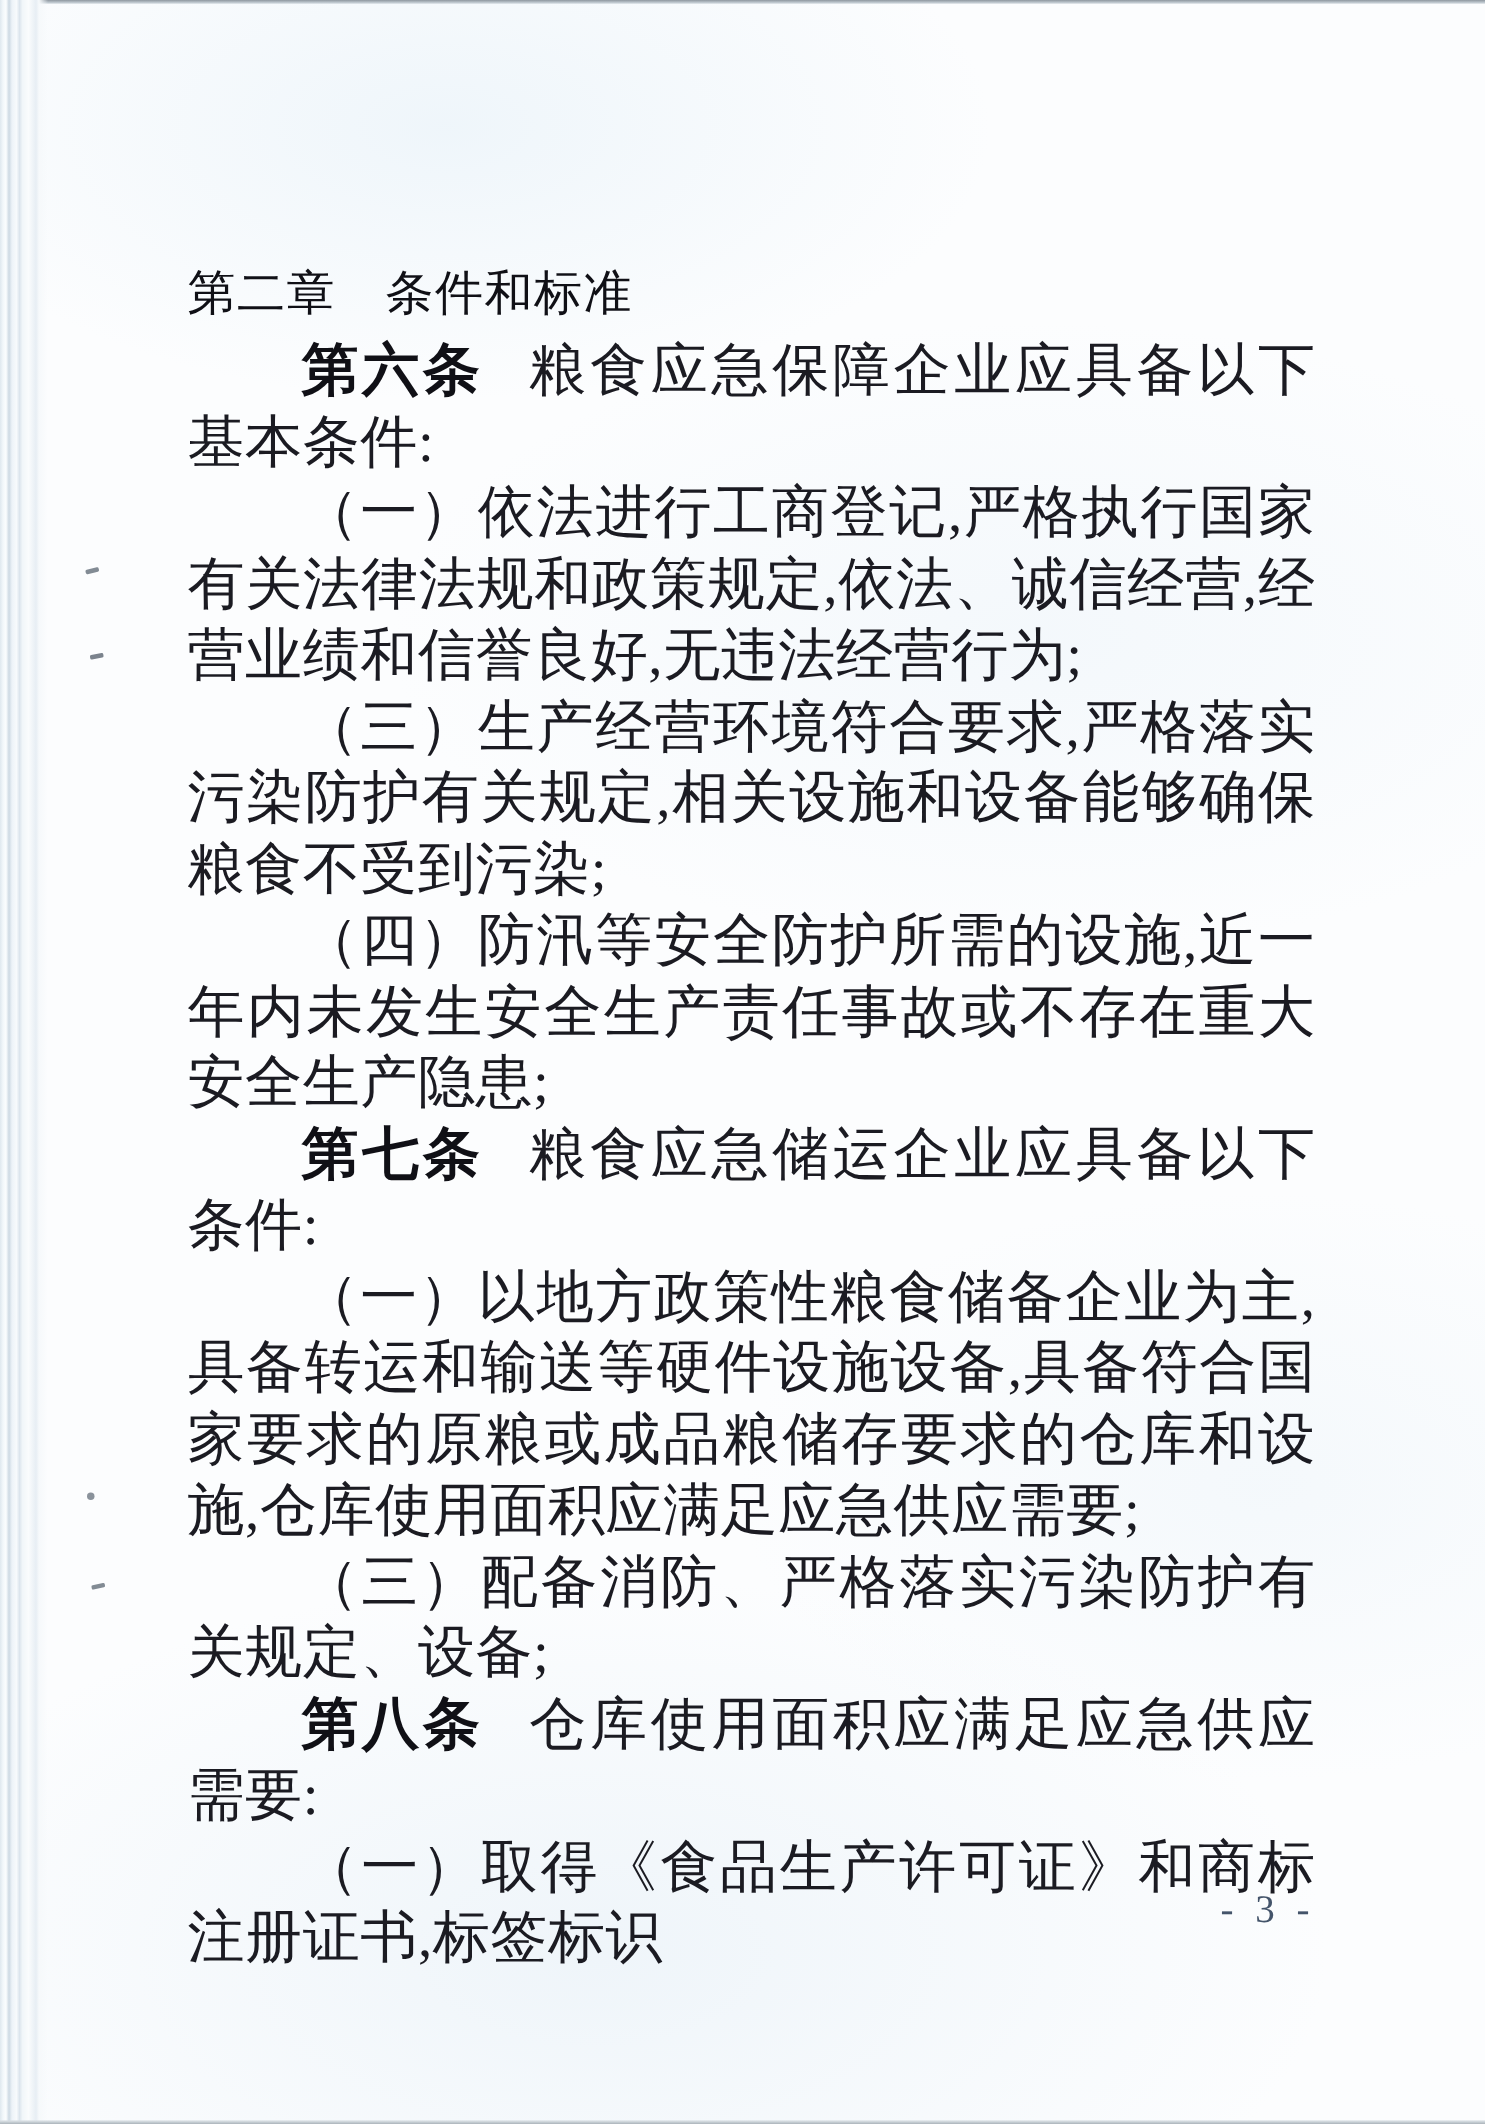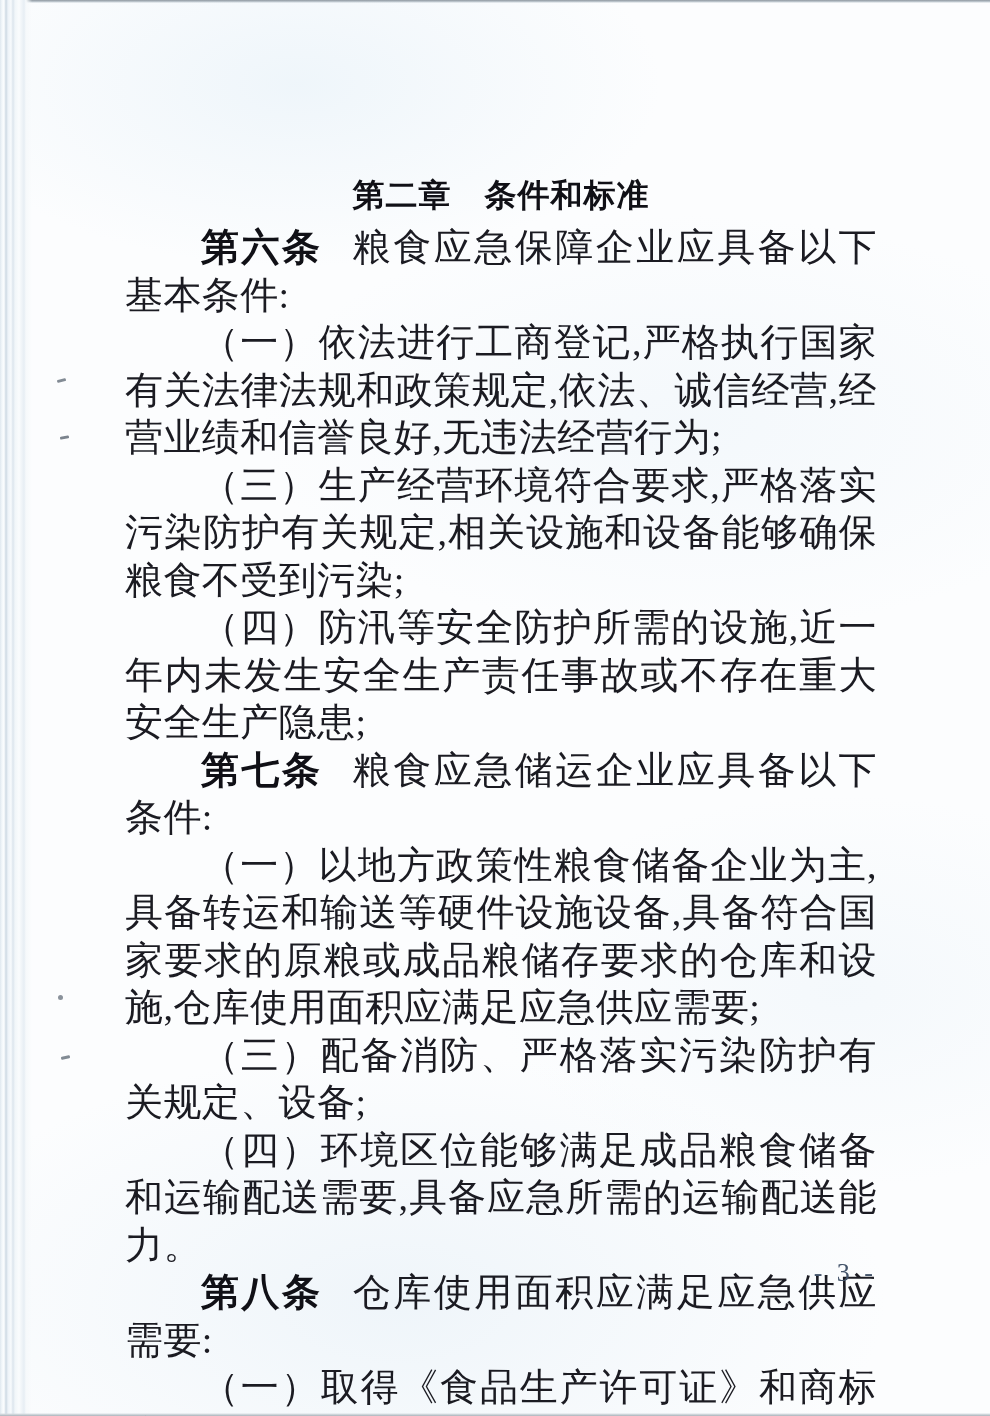--- a/index.html
+++ b/index.html
@@ -39,23 +39,22 @@
   .mark-1{left:57px;top:379px;width:9px;height:3px;transform:rotate(-14deg);opacity:.75;}
   .mark-2{left:60px;top:436px;width:9px;height:3px;transform:rotate(-10deg);opacity:.8;}
   .mark-3{left:58px;top:995px;width:5px;height:5px;border-radius:50%;opacity:.7;}
   .mark-4{left:61px;top:1056px;width:9px;height:3px;transform:rotate(-12deg);opacity:.75;}
   
   .content{
     position:absolute;left:125px;top:177px;width:752px;
   }
   .chapter-title{
     margin:0 0 11px 0;
-    text-align:center;
     font-family:"Liberation Sans","DejaVu Sans",sans-serif;
-    font-weight:700;
+    font-weight:400;
     font-size:32px;
     line-height:36px;
     color:#101016;
     letter-spacing:1px;
   }
   .para{
     margin:0;
     font-size:38px;
     line-height:47.5px;
     text-align:justify;
@@ -94,19 +93,18 @@
   <div class="content">
     <h1 class="chapter-title">第二章　条件和标准</h1>
 
     <p class="para"><span class="lead">第六条</span><span>粮食应急保障企业应具备以下基本条件:</span></p>
     <p class="para"><span class="lead"></span><span>（一）依法进行工商登记,严格执行国家有关法律法规和政策规定,依法、诚信经营,经营业绩和信誉良好,无违法经营行为;</span></p>
     <p class="para"><span class="lead"></span><span>（三）生产经营环境符合要求,严格落实污染防护有关规定,相关设施和设备能够确保粮食不受到污染;</span></p>
     <p class="para"><span class="lead"></span><span>（四）防汛等安全防护所需的设施,近一年内未发生安全生产责任事故或不存在重大安全生产隐患;</span></p>
     <p class="para"><span class="lead">第七条</span><span>粮食应急储运企业应具备以下条件:</span></p>
     <p class="para"><span class="lead"></span><span>（一）以地方政策性粮食储备企业为主,具备转运和输送等硬件设施设备,具备符合国家要求的原粮或成品粮储存要求的仓库和设施,仓库使用面积应满足应急供应需要;</span></p>
     <p class="para"><span class="lead"></span><span>（三）配备消防、严格落实污染防护有关规定、设备;</span></p>
-    <p class="para"><span class="lead"></span><span>（四）环境区位能够满足成品粮食储备和运输配送需要,具备应急所需的运输配送能力。</span></p>
     <p class="para"><span class="lead">第八条</span><span>仓库使用面积应满足应急供应需要:</span></p>
     <p class="para"><span class="lead"></span><span>（一）取得《食品生产许可证》和商标注册证书,标签标识</span></p>
   </div>
 
   <div class="page-number">- 3 -</div>
 </div>
 
 </body></html>

